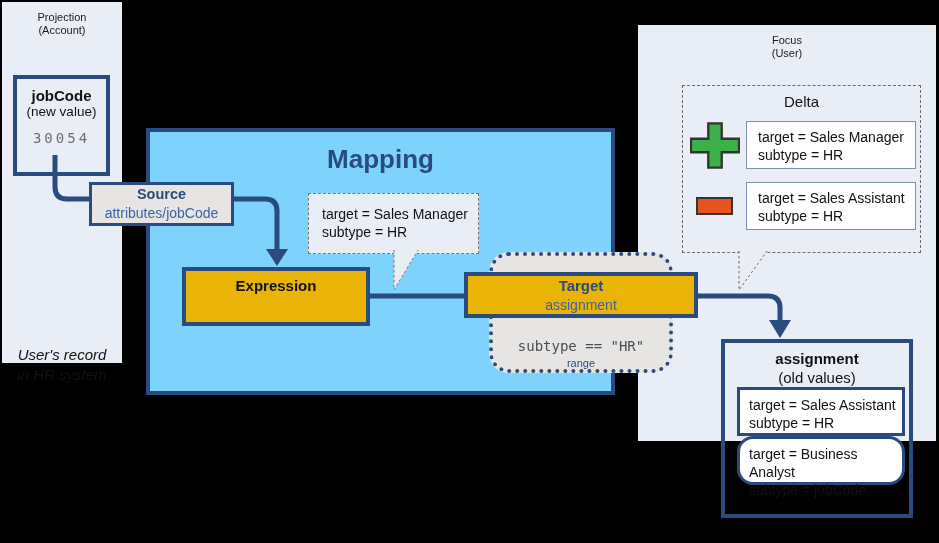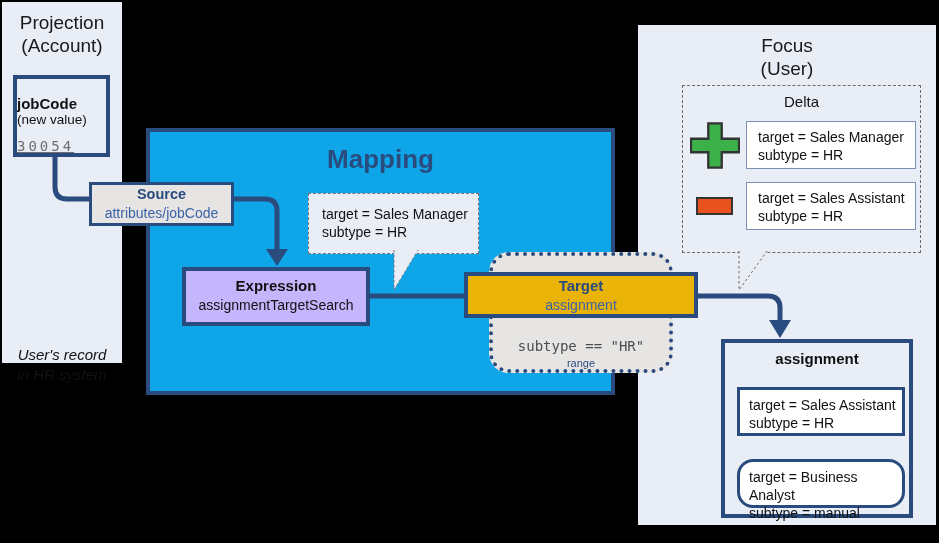--- a/index.html
+++ b/index.html
@@ -4,66 +4,66 @@
 <style>
   html,body{margin:0;padding:0;background:#000;}
   #stage{
     position:relative;width:939px;height:543px;background:#000;overflow:hidden;
     font-family:"Liberation Sans",sans-serif;color:#111;
   }
   #stage *{box-sizing:border-box;}
   .abs{position:absolute;}
   .panel{background:#e9edf6;}
   .center{text-align:center;}
-  .panel-title{font-size:19px;line-height:1.22;color:#1a1a1a;padding-top:9px;}
+  .panel-title{font-size:11px;line-height:1.22;color:#1a1a1a;padding-top:9px;}
   .mono{font-family:"DejaVu Sans Mono",monospace;}
 
   
   .proj{left:2px;top:2px;width:120px;height:361px;}
-  .jobcode-box{left:11px;top:73px;width:97px;height:82px;border:4px solid #2a4b7e;text-align:left;padding-top:16px;}
+  .jobcode-box{left:11px;top:73px;width:97px;height:101px;border:4px solid #2a4b7e;text-align:center;padding-top:8px;}
   .jobcode-name{font-weight:bold;font-size:15px;}
   .jobcode-qual{font-size:13.5px;}
-  .jobcode-val{margin-top:11px;font-size:14px;letter-spacing:3px;color:#6e6e6e;text-decoration:underline;}
+  .jobcode-val{margin-top:11px;font-size:14px;letter-spacing:3px;color:#6e6e6e;}
   .proj-caption{left:0;top:303px;width:100%;font-style:italic;font-size:15px;line-height:1.3;margin-top:40px;}
 
   
-  .mapping{left:146px;top:128px;width:469px;height:267px;background:#0ea5e9;border:4px solid #2a4b7e;}
+  .mapping{left:146px;top:128px;width:469px;height:267px;background:#7dd3fc;border:4px solid #2a4b7e;}
   .mapping-title{left:0;top:12px;width:100%;text-align:center;font-size:26px;font-weight:bold;color:#2a4b7e;}
   .bubble{left:308px;top:193px;width:171px;height:61px;background:#e9edf6;border:1px dashed #767676;
           font-size:14px;line-height:1.32;padding:11px 0 0 13px;}
   .dotted-range{left:489px;top:252px;width:184px;height:121px;background:#e6e5e3;
                 border:4px dotted #2a4b7e;border-radius:20px;}
   .range-cond{left:0;top:82px;width:100%;text-align:center;font-size:14px;color:#4d4d4d;}
   .range-label{left:0;top:101px;width:100%;text-align:center;font-size:11px;color:#2a4b7e;}
   .node{display:flex;flex-direction:column;align-items:center;justify-content:center;line-height:1.3;}
   .node .lbl{font-weight:bold;font-size:15px;}
   .node .val{font-size:14px;}
   .blue-lbl{color:#2a4b7e;}
   .blue-val{color:#3b63a8;}
   .source{left:89px;top:182px;width:145px;height:44px;background:#e6e5e3;border:3px solid #2a4b7e;}
-  .expression{left:182px;top:267px;width:188px;height:59px;background:#c4b5fd;border:4px solid #2a4b7e;
+  .expression{left:182px;top:267px;width:188px;height:59px;background:#eab308;border:4px solid #2a4b7e;
               justify-content:flex-start;padding-top:5px;}
   .target{left:464px;top:272px;width:234px;height:46px;background:#eab308;border:4px solid #2a4b7e;}
 
   
-  .focus{left:638px;top:25px;width:298px;height:500px;}
+  .focus{left:638px;top:25px;width:298px;height:416px;}
   .delta{left:44px;top:60px;width:239px;height:168px;border:1px dashed #6b6b6b;}
   .delta-title{left:0;top:7px;width:100%;text-align:center;font-size:15px;}
   .plus-wrap{left:7px;top:36px;width:50px;height:47px;}
   .minus{left:13px;top:111px;width:37px;height:18px;background:#e8521f;border:2px solid #333;}
   .delta-item{width:170px;height:48px;background:#fff;border:1.5px solid #7d8fb3;
               font-size:14px;line-height:1.32;padding:6px 0 0 11px;}
   .delta-add{left:63px;top:35px;}
   .delta-del{left:63px;top:96px;}
   .assign-old{left:83px;top:314px;width:192px;height:179px;border:4px solid #2a4b7e;padding-top:6px;}
   .assign-title{font-size:15px;line-height:1.28;}
   .assign-item{left:12px;width:168px;height:49px;background:#fff;border:3px solid #2a4b7e;
                font-size:14px;line-height:1.3;padding:6px 0 0 9px;}
   .assign-item.i0{top:44px;}
-  .assign-item.i1{top:116px;border-radius:16px;}
+  .assign-item.i1{top:93px;border-radius:16px;}
 
   svg.overlay{position:absolute;left:0;top:0;pointer-events:none;}
 </style>
 </head>
 <body>
 
 <div id="stage">
 
   <div class="abs panel proj">
     <div class="panel-title center">
@@ -103,28 +103,29 @@
       <div class="abs minus"></div>
       <div class="abs delta-item delta-del">
         <div>target = Sales Assistant</div>
         <div>subtype = HR</div>
       </div>
     </div>
 
     <div class="abs assign-old">
       <div class="assign-title center">
         <div style="font-weight:bold">assignment</div>
+        <div>(old values)</div>
       </div>
       <div class="abs assign-item i0">
         <div>target = Sales Assistant</div>
         <div>subtype = HR</div>
       </div>
       <div class="abs assign-item i1">
         <div>target = Business Analyst</div>
-        <div>subtype = manual</div>
+        <div>subtype = jobCode</div>
       </div>
     </div>
   </div>
 
   <div class="abs mapping">
     <div class="abs mapping-title">Mapping</div>
   </div>
 
   <div class="abs bubble">
     <div>target = Sales Manager</div>
@@ -141,21 +142,20 @@
     <div class="val blue-val">assignment</div>
   </div>
 
   <div class="abs node source">
     <div class="lbl blue-lbl" style="font-size:14.5px">Source</div>
     <div class="val blue-val">attributes/jobCode</div>
   </div>
 
   <div class="abs node expression">
     <div class="lbl">Expression</div>
-    <div class="val">assignmentTargetSearch</div>
   </div>
 
   <svg class="overlay" width="939" height="543" viewBox="0 0 939 543">
 
     <polygon points="394,250 394,290 418,250" fill="#e9edf6"></polygon>
     <path d="M394,250 L394,290 L418,250" fill="none" stroke="#767676" stroke-width="1" stroke-dasharray="2.5,2.5"></path>
 
     <polygon points="739,251 739,290 767,251" fill="#e9edf6"></polygon>
     <path d="M739,251 L739,290 L767,251" fill="none" stroke="#6b6b6b" stroke-width="1" stroke-dasharray="2.5,2.5"></path>
 

